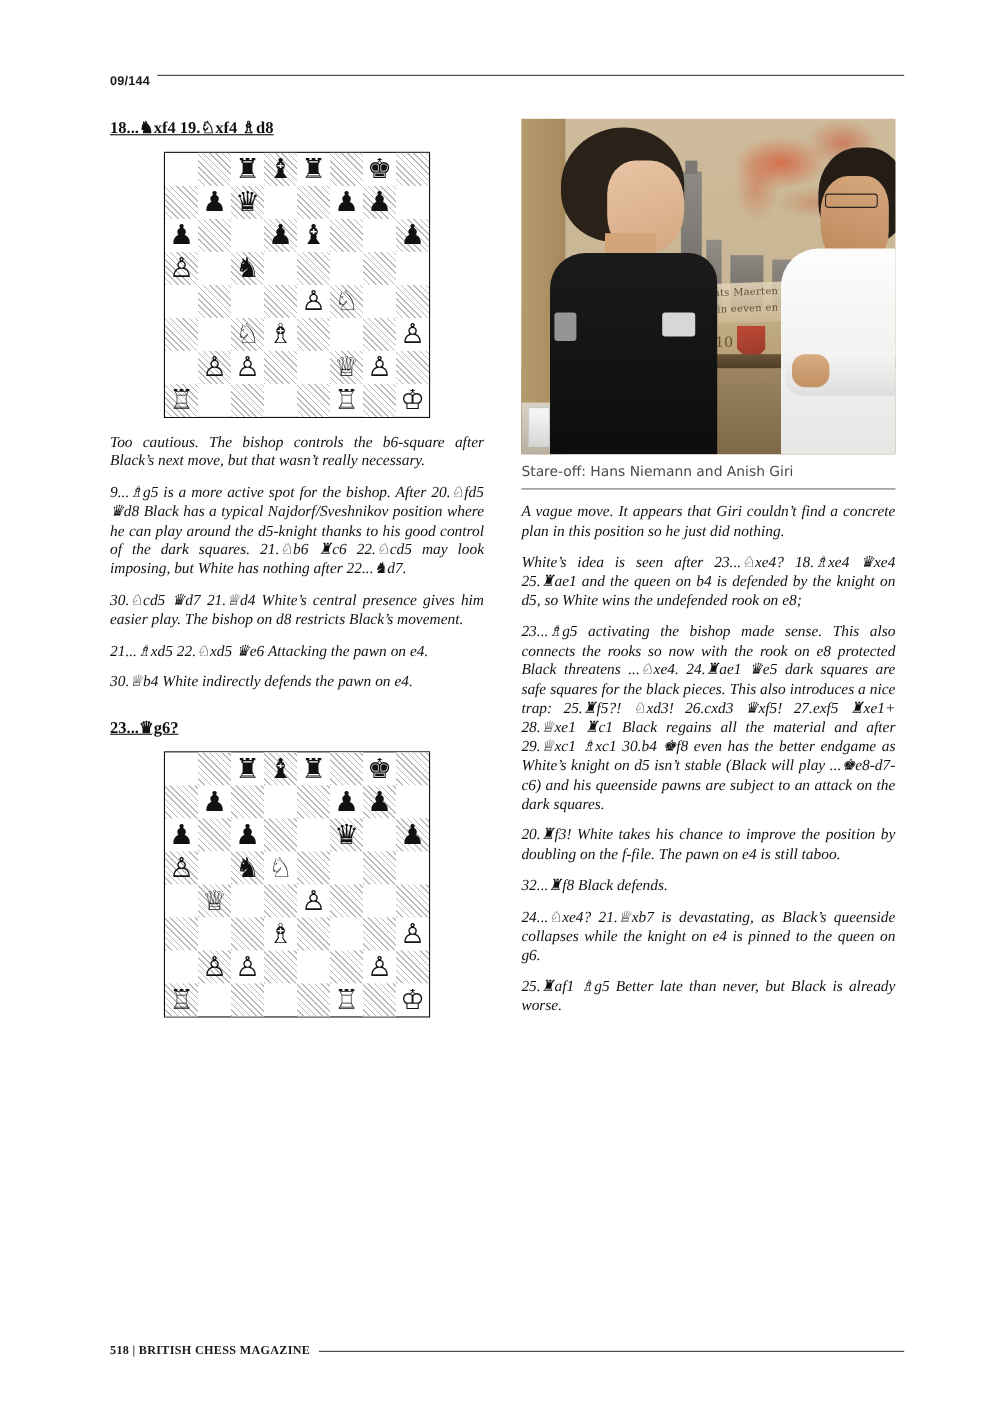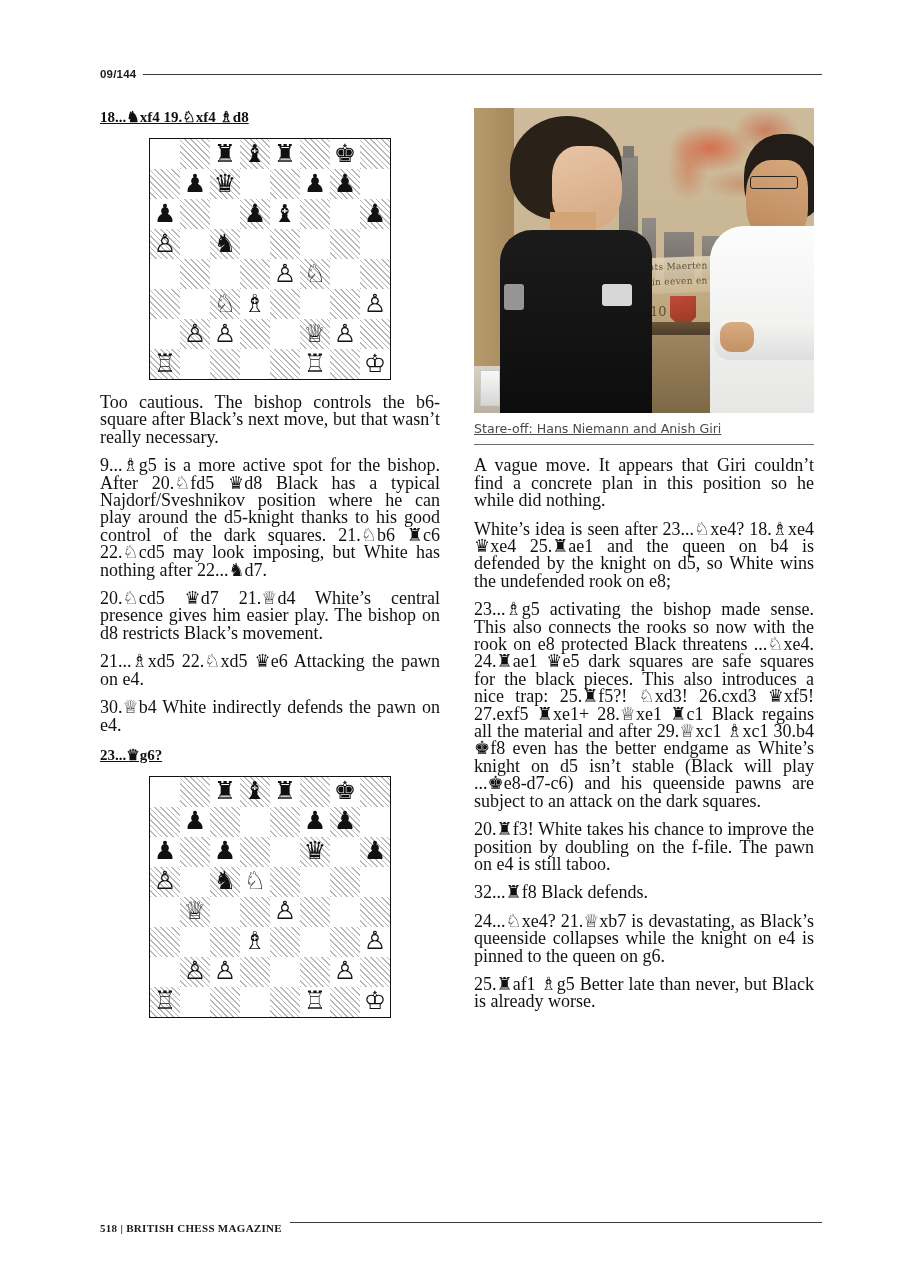--- a/index.html
+++ b/index.html
@@ -4,44 +4,44 @@
 <style>
   html,body{margin:0;padding:0;}
   body{
     width:912px;height:1280px;background:#ffffff;
     font-family:"Liberation Serif", serif;
     color:#111;position:relative;overflow:hidden;
   }
   .page{position:absolute;inset:0;}
 
   
-  .header{position:absolute;left:100px;top:68px;width:722px;display:flex;align-items:center;}
+  .header{position:absolute;left:100px;top:68px;width:722px;display:flex;align-items:flex-start;}
   .header-folio{
     font-family:"Liberation Sans", sans-serif;
     font-weight:bold;font-size:11.5px;letter-spacing:.2px;color:#1a1a1a;
     white-space:nowrap;padding-right:7px;
   }
   .header-rule{flex:1;height:1px;background:#3a3a3a;}
 
   
-  .footer{position:absolute;left:100px;top:1222px;width:722px;display:flex;}
+  .footer{position:absolute;left:100px;top:1222px;width:722px;display:flex;align-items:center;}
   .footer-label{
     font-family:"Liberation Serif", serif;font-weight:bold;font-size:11px;
     letter-spacing:.3px;white-space:nowrap;padding-right:8px;color:#1a1a1a;
   }
   .footer-rule{flex:1;height:1px;background:#3a3a3a;}
 
   
   .col{position:absolute;top:108px;width:340px;}
   .col-left{left:100px;}
   .col-right{left:474px;}
 
   p.body{
-    margin:0 0 11px 0;font-size:18px;line-height:17.4px;
-    text-align:justify;text-justify:inter-word;hyphens:none;
+    margin:0 0 11px 0;font-size:14px;line-height:17.4px;
+    text-align:justify;text-justify:inter-word;hyphens:none;font-style:italic;
   }
 
   h3.movehead{
     margin:0 0 12px 0;font-size:15px;font-weight:bold;line-height:18px;text-decoration:underline;
   }
 
   
   .board-wrap{margin:0 0 14px 0;display:flex;justify-content:center;}
   .board{
     width:240px;height:240px;
@@ -198,21 +198,21 @@
     border-radius:16px;
   }
   .ph-p2-hand{
     position:absolute;left:246px;top:214px;width:34px;height:30px;
     background:linear-gradient(180deg,#d9ab80,#c29265);
     border-radius:12px;
   }
   .photo-caption{
     margin:8px 0 0 0;
     font-family:"DejaVu Sans", sans-serif;
-    font-size:12.6px;color:#4a4a4a;line-height:16px;text-decoration:underline;
+    font-size:12.6px;color:#4a4a4a;line-height:16px;
   }
   .caption-rule{margin:7px 0 12px 0;height:1.4px;background:#6d6d6d;width:340px;}
 </style>
 </head>
 <body>
 
 <div class="page">
 
   <div class="header">
     <div class="header-folio">09/144</div>
@@ -339,25 +339,25 @@
           </div>
           <div class="sq dark"></div>
           <div class="sq">
             <span class="w">♔</span>
           </div>
         </div>
     </div>
 
     <p class="body">Too cautious. The bishop controls the b6-square after Black’s next move, but that wasn’t really necessary.</p>
     <p class="body">9...♗g5 is a more active spot for the bishop. After 20.♘fd5 ♛d8 Black has a typical Najdorf/Sveshnikov position where he can play around the d5-knight thanks to his good control of the dark squares. 21.♘b6 ♜c6 22.♘cd5 may look imposing, but White has nothing after 22...♞d7.</p>
-    <p class="body">20.♘cd5 ♛d7 21.♕d4 White’s central presence gives him easier play. The bishop on d8 restricts Black’s movement.</p>
+    <p class="body">30.♘cd5 ♛d7 21.♕d4 White’s central presence gives him easier play. The bishop on d8 restricts Black’s movement.</p>
     <p class="body">21...♗xd5 22.♘xd5 ♛e6 Attacking the pawn on e4.</p>
     <p class="body">30.♕b4 White indirectly defends the pawn on e4.</p>
 
-    <h3 class="movehead" style="margin-top:12px">23...♛g6?</h3>
+    <h3 class="movehead" style="margin-top:24px">23...♛g6?</h3>
 
     <div class="board-wrap">
       <div class="board" id="board-1">
           <div class="sq"></div>
           <div class="sq dark"></div>
           <div class="sq">
             <span class="b">♜</span>
           </div>
           <div class="sq dark">
             <span class="b">♝</span>
@@ -505,21 +505,21 @@
         <div class="ph-p2-face"></div>
         <div class="ph-p2-glass"></div>
         <div class="ph-p2-body"></div>
         <div class="ph-p2-arm"></div>
         <div class="ph-p2-hand"></div>
       </div>
       <div class="photo-caption">Stare-off: Hans Niemann and Anish Giri</div>
       <div class="caption-rule"></div>
     </div>
 
-    <p class="body">A vague move. It appears that Giri couldn’t find a concrete plan in this position so he while did nothing.</p>
+    <p class="body">A vague move. It appears that Giri couldn’t find a concrete plan in this position so he just did nothing.</p>
     <p class="body">White’s idea is seen after 23...♘xe4? 18.♗xe4 ♛xe4 25.♜ae1 and the queen on b4 is defended by the knight on d5, so White wins the undefended rook on e8;</p>
     <p class="body">23...♗g5 activating the bishop made sense. This also connects the rooks so now with the rook on e8 protected Black threatens ...♘xe4. 24.♜ae1 ♛e5 dark squares are safe squares for the black pieces. This also introduces a nice trap: 25.♜f5?! ♘xd3! 26.cxd3 ♛xf5! 27.exf5 ♜xe1+ 28.♕xe1 ♜c1 Black regains all the material and after 29.♕xc1 ♗xc1 30.b4 ♚f8 even has the better endgame as White’s knight on d5 isn’t stable (Black will play ...♚e8-d7-c6) and his queenside pawns are subject to an attack on the dark squares.</p>
     <p class="body">20.♜f3! White takes his chance to improve the position by doubling on the f-file. The pawn on e4 is still taboo.</p>
     <p class="body">32...♜f8 Black defends.</p>
     <p class="body">24...♘xe4? 21.♕xb7 is devastating, as Black’s queenside collapses while the knight on e4 is pinned to the queen on g6.</p>
     <p class="body">25.♜af1 ♗g5 Better late than never, but Black is already worse.</p>
 
   </div>
 
   <div class="footer">

